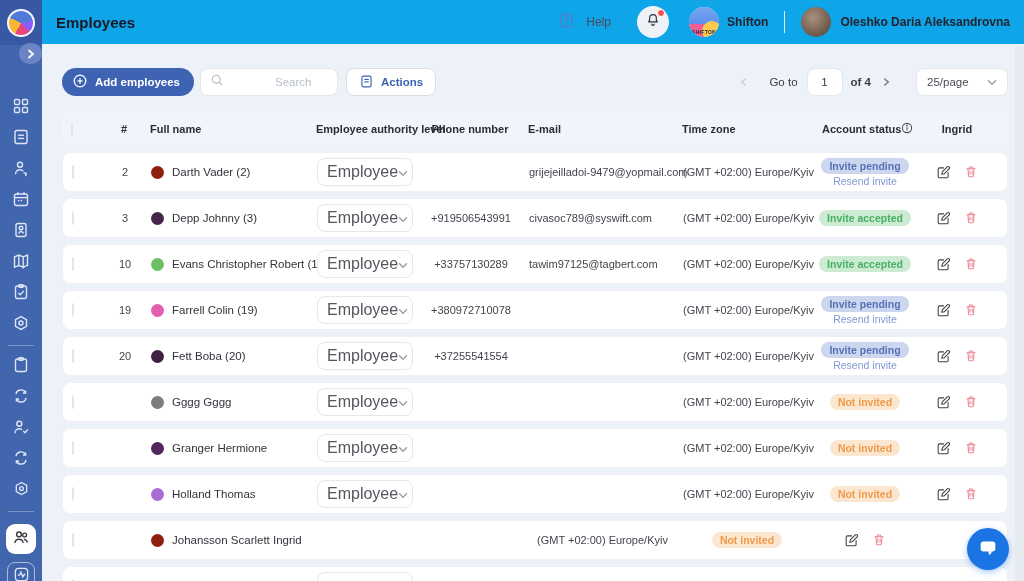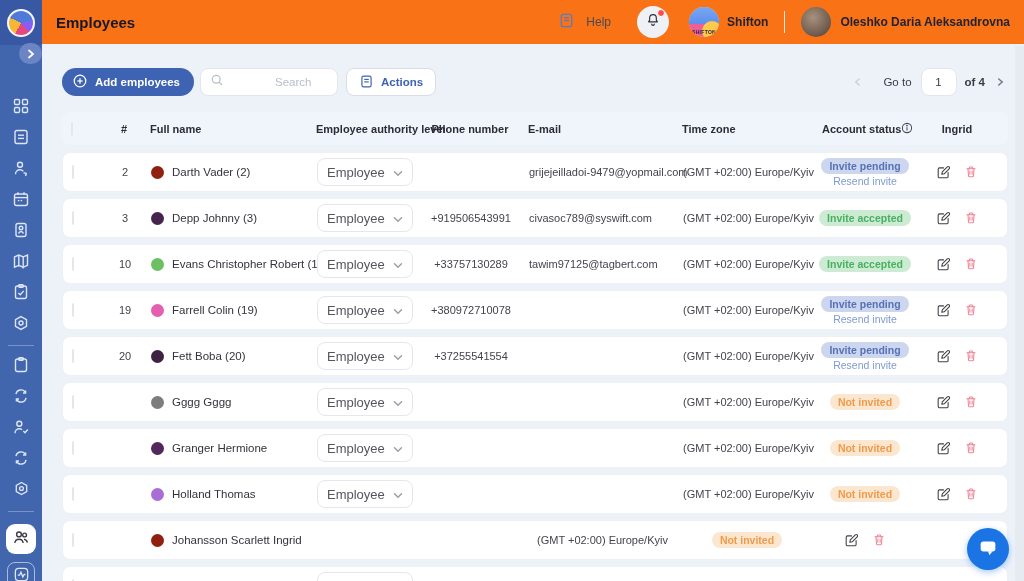--- a/index.html
+++ b/index.html
@@ -15,21 +15,21 @@
   .expand-tab { position:absolute; left:19px; top:43px; width:23px; height:21px; border-radius:11px;
     background:#6a84c6; display:flex; align-items:center; justify-content:center; cursor:pointer; }
   .expand-tab svg { display:block; }
   .side-icons { position:absolute; left:0; top:92px; width:42px; display:flex; flex-direction:column; align-items:center; }
   .side-item { width:42px; height:31px; display:flex; align-items:center; justify-content:center; cursor:pointer; }
   .side-divider { width:26px; height:1px; background:rgba(255,255,255,.3); margin:5px 0; }
   .side-active { width:30px; height:30px; background:#fff; border-radius:9px; display:flex; align-items:center; justify-content:center; margin:7px 0 8px 0; cursor:pointer; }
   .side-outline { width:28px; height:28px; border:1px solid rgba(255,255,255,.55); border-radius:8px; display:flex; align-items:center; justify-content:center; cursor:pointer; }
 
   
-  .topbar { position:absolute; left:42px; top:0; width:982px; height:45px; background:#f97316; border-bottom:1px solid #eef1f5;
+  .topbar { position:absolute; left:42px; top:0; width:982px; height:45px; background:#0ea5e9; border-bottom:1px solid #eef1f5;
     display:flex; align-items:center; padding:0 14px; z-index:3; }
   .page-title { font-size:15px; font-weight:700; color:#181826; }
   .topbar-right { margin-left:auto; display:flex; align-items:center; }
   .help-wrap { display:flex; align-items:center; gap:11px; cursor:pointer; }
   .help-label { font-size:12px; color:#4a4a55; }
   .bell-wrap { position:relative; width:32px; height:32px; border-radius:50%; background:#eef1f6; display:flex; align-items:center; justify-content:center; margin-left:26px; cursor:pointer; }
   .bell-dot { position:absolute; top:3px; right:4px; width:8px; height:8px; background:#fb4d4d; border-radius:50%; border:1.5px solid #fff; }
   .company-wrap { display:flex; align-items:center; gap:8px; margin-left:20px; cursor:pointer; }
   .company-avatar { width:30px; height:30px; border-radius:50%; overflow:hidden; background:#cfd8ea; position:relative; }
   .company-avatar .ca-top { position:absolute; top:0; left:0; right:0; height:60%; background:linear-gradient(180deg,#79a7f0,#5b8def); }
@@ -74,21 +74,21 @@
   .th-email { padding-left:4px; }
   .th-tz { padding-left:12px; }
   .th-status { display:flex; align-items:center; justify-content:flex-start; }
   .checkbox { width:16px; height:16px; border:1.5px solid #e3e6ec; border-radius:5px; background:#fff; margin-left:9px; cursor:pointer; }
   .row { height:40px; background:#fff; border:1px solid #eef0f4; border-radius:8px; margin-bottom:6px; font-size:11px; color:#43434d; }
   .cell-num { text-align:center; }
   .cell-name { display:flex; align-items:center; gap:8px; padding-left:6px; white-space:nowrap; }
   .dot { width:13px; height:13px; border-radius:50%; flex:0 0 13px; }
   .name-text { font-size:11.5px; color:#33333c; }
   .auth-select { margin-left:20px; width:96px; height:28px; border:1px solid #e5e7ec; border-radius:8px; background:#fff;
-    display:flex; align-items:center; justify-content:space-between; padding:0 9px; font-size:13px; color:#55555e; cursor:pointer; }
+    display:flex; align-items:center; justify-content:space-between; padding:0 9px; font-size:16px; color:#55555e; cursor:pointer; }
   .cell-phone { text-align:center; white-space:nowrap; }
   .cell-email { padding-left:4px; white-space:nowrap; }
   .cell-tz { padding-left:12px; white-space:nowrap; }
   .cell-status { display:flex; flex-direction:column; align-items:center; justify-content:center; gap:1px; }
   .status-badge { font-size:10.5px; font-weight:700; padding:2px 8px; border-radius:8px; white-space:nowrap; }
   .status-badge.pending { background:#ccd6ef; color:#5672b5; }
   .status-badge.accepted { background:#cdebd3; color:#47b061; }
   .status-badge.not_invited { background:#fbe7d0; color:#f09a4b; }
   .resend-link { font-size:10.5px; color:#7f9ad2; cursor:pointer; white-space:nowrap; }
   .cell-actions { display:flex; align-items:center; justify-content:center; gap:11px; }
@@ -291,20 +291,26 @@
   <div class="pager">
     <span class="pager-chevron pager-prev"><svg width="7" height="10" viewBox="0 0 8 10" fill="none" stroke="#c9ced8" stroke-width="1.6" stroke-linecap="round">
           <path d="M6 1.5L2 5l4 3.5"></path>
         </svg></span>
     <span class="goto-label">Go to</span>
     <input class="page-input" value="1" style="">
     <span class="of-label">of 4</span>
     <span class="pager-chevron pager-next"><svg width="7" height="10" viewBox="0 0 8 10" fill="none" stroke="#6e7482" stroke-width="1.6" stroke-linecap="round">
           <path d="M2 1.5L6 5L2 8.5"></path>
         </svg></span>
+    <div class="page-size">
+      <span>25/page</span>
+      <span><svg width="10" height="7" viewBox="0 0 10 7" fill="none" stroke="#9aa0aa" stroke-width="1.5" stroke-linecap="round">
+            <path d="M1.5 1.8L5 5.2l3.5-3.4"></path>
+          </svg></span>
+    </div>
   </div>
 </div>
 
 <div class="table-wrap">
   <div class="thead grid-cols">
     <div><span class="checkbox"></span></div>
     <div class="th th-num">#</div>
     <div class="th th-name">Full name</div>
     <div class="th th-auth">Employee authority level</div>
     <div class="th th-phone">Phone number</div>

